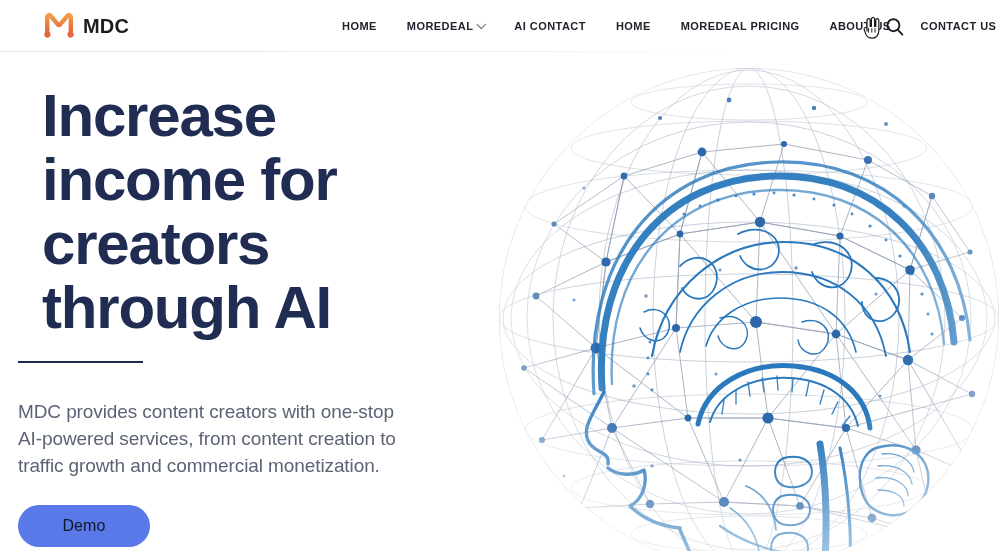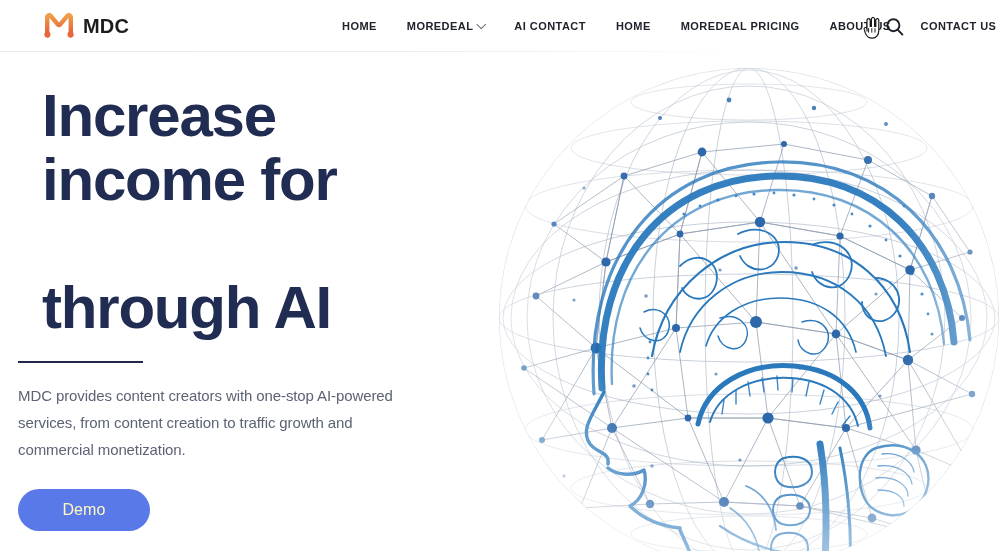--- a/index.html
+++ b/index.html
@@ -87,33 +87,33 @@
     color:#212c52;
     width:400px;
     margin-left:24px;
   }
   .hero-rule {
     margin-top:21px;
     width:125px; height:2px;
     background:#22284a;
   }
   .hero-sub {
-    margin-top:19px;
+    margin-top:35px;
     width:400px;
-    font-size:15px;
+    font-size:19px;
     line-height:27px;
     color:#5b6374;
     letter-spacing:-0.1px;
   }
   .demo-btn {
     margin-top:26px;
     width:132px; height:42px;
     border:none; border-radius:21px;
     background:#5a79e8;
-    color:#fef9c3;
+    color:#0f172a;
     font-family:"Liberation Sans", sans-serif;
     font-size:16px;
     letter-spacing:.1px;
     cursor:pointer;
     display:flex; align-items:center; justify-content:center;
   }
 
   
   .hero-art {
     position:absolute;
@@ -179,21 +179,21 @@
         <circle cx="9.4" cy="9.2" r="6.0" fill="none" stroke="#1d1f26" stroke-width="1.9"></circle>
         <line x1="13.9" y1="13.8" x2="18.4" y2="18.6" stroke="#1d1f26" stroke-width="1.9" stroke-linecap="round"></line>
       </svg>
     </div>
   </header>
 
   <section class="hero-left">
     <h1 class="hero-title">
       <span>Increase</span><br>
       <span>income for</span><br>
-      <br>
+      <span>creators</span><br>
       <span>through AI</span>
     </h1>
     <div class="hero-rule"></div>
     <p class="hero-sub">MDC provides content creators with one-stop AI-powered services, from content creation to traffic growth and commercial monetization.</p>
     <button class="demo-btn">Demo</button>
   </section>
 
   <div class="hero-art">
     <svg viewBox="0 0 530 520" xmlns="http://www.w3.org/2000/svg">
       <defs>

